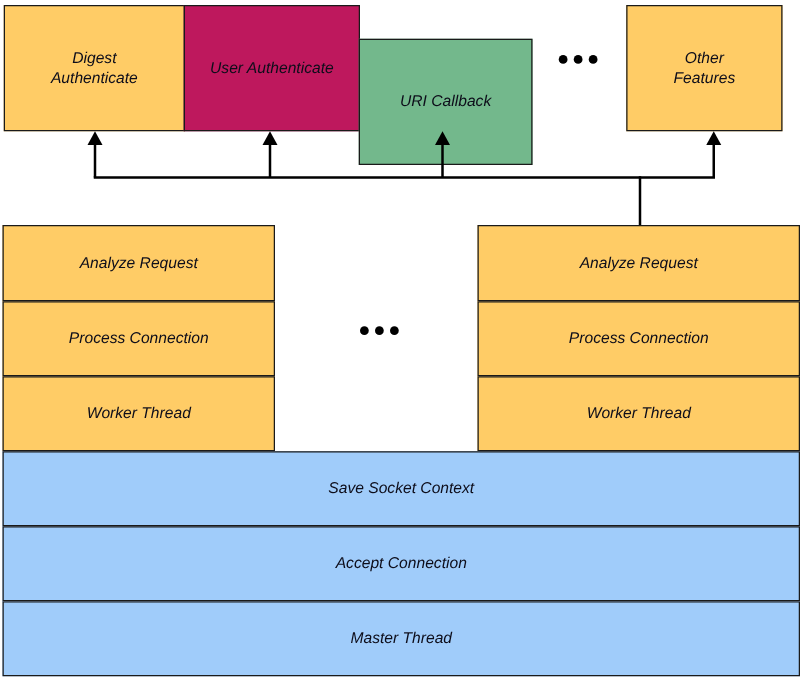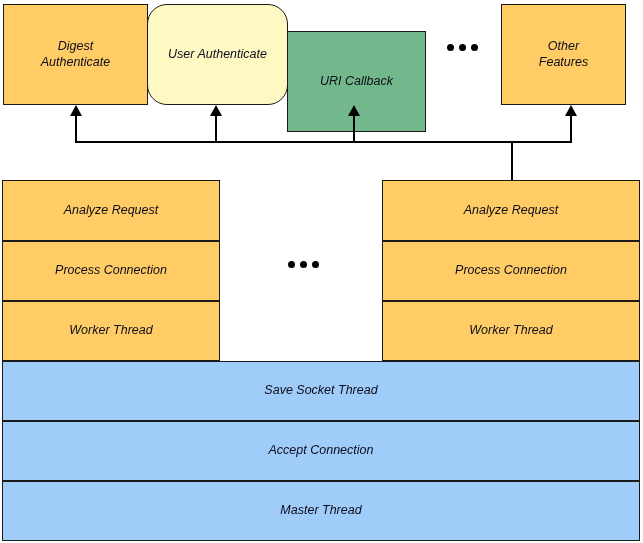--- a/index.html
+++ b/index.html
@@ -65,21 +65,21 @@
   }
 </style>
 </head>
 <body>
 
 <div id="diagram">
 
   <div class="box" style="left:3px; top:4px; width:145px; height:101px; background:#FFCC66;">Digest
 Authenticate</div>
 
-  <div class="box" style="left:147px; top:4px; width:141px; height:101px; background:#fef9c3;border-radius:20px;">User Authenticate</div>
+  <div class="box" style="left:147px; top:4px; width:141px; height:101px; background:#be185d;">User Authenticate</div>
 
   <div class="box" style="left:287px; top:4px; width:139px; height:101px; background:#73B88C;margin-top:27px;">URI Callback</div>
 
   <div class="ellipsis" style="left:440px; top:40px; width:44px; height:14px;">
     <i></i>
     <i></i>
     <i></i>
   </div>
 
   <div class="box" style="left:501px; top:4px; width:125px; height:101px; background:#FFCC66;text-align:center;">Other
@@ -108,17 +108,17 @@
   <div class="ellipsis" style="left:281px; top:257px; width:44px; height:14px;">
     <i></i>
     <i></i>
     <i></i>
   </div>
 
   <div class="box" style="left:382px; top:180px; width:258px; height:61px; background:#FFCC66;">Analyze Request</div>
   <div class="box" style="left:382px; top:241px; width:258px; height:60px; background:#FFCC66;">Process Connection</div>
   <div class="box" style="left:382px; top:301px; width:258px; height:60px; background:#FFCC66;">Worker Thread</div>
 
-  <div class="box" style="left:2px; top:361px; width:638px; height:60px; background:#A0CCFA;">Save Socket Thread</div>
+  <div class="box" style="left:2px; top:361px; width:638px; height:60px; background:#A0CCFA;">Save Socket Context</div>
   <div class="box" style="left:2px; top:481px; width:638px; height:60px; background:#A0CCFA;">Master Thread</div>
   <div class="box" style="left:2px; top:421px; width:638px; height:60px; background:#A0CCFA;">Accept Connection</div>
 
 </div>
 
 </body></html>

